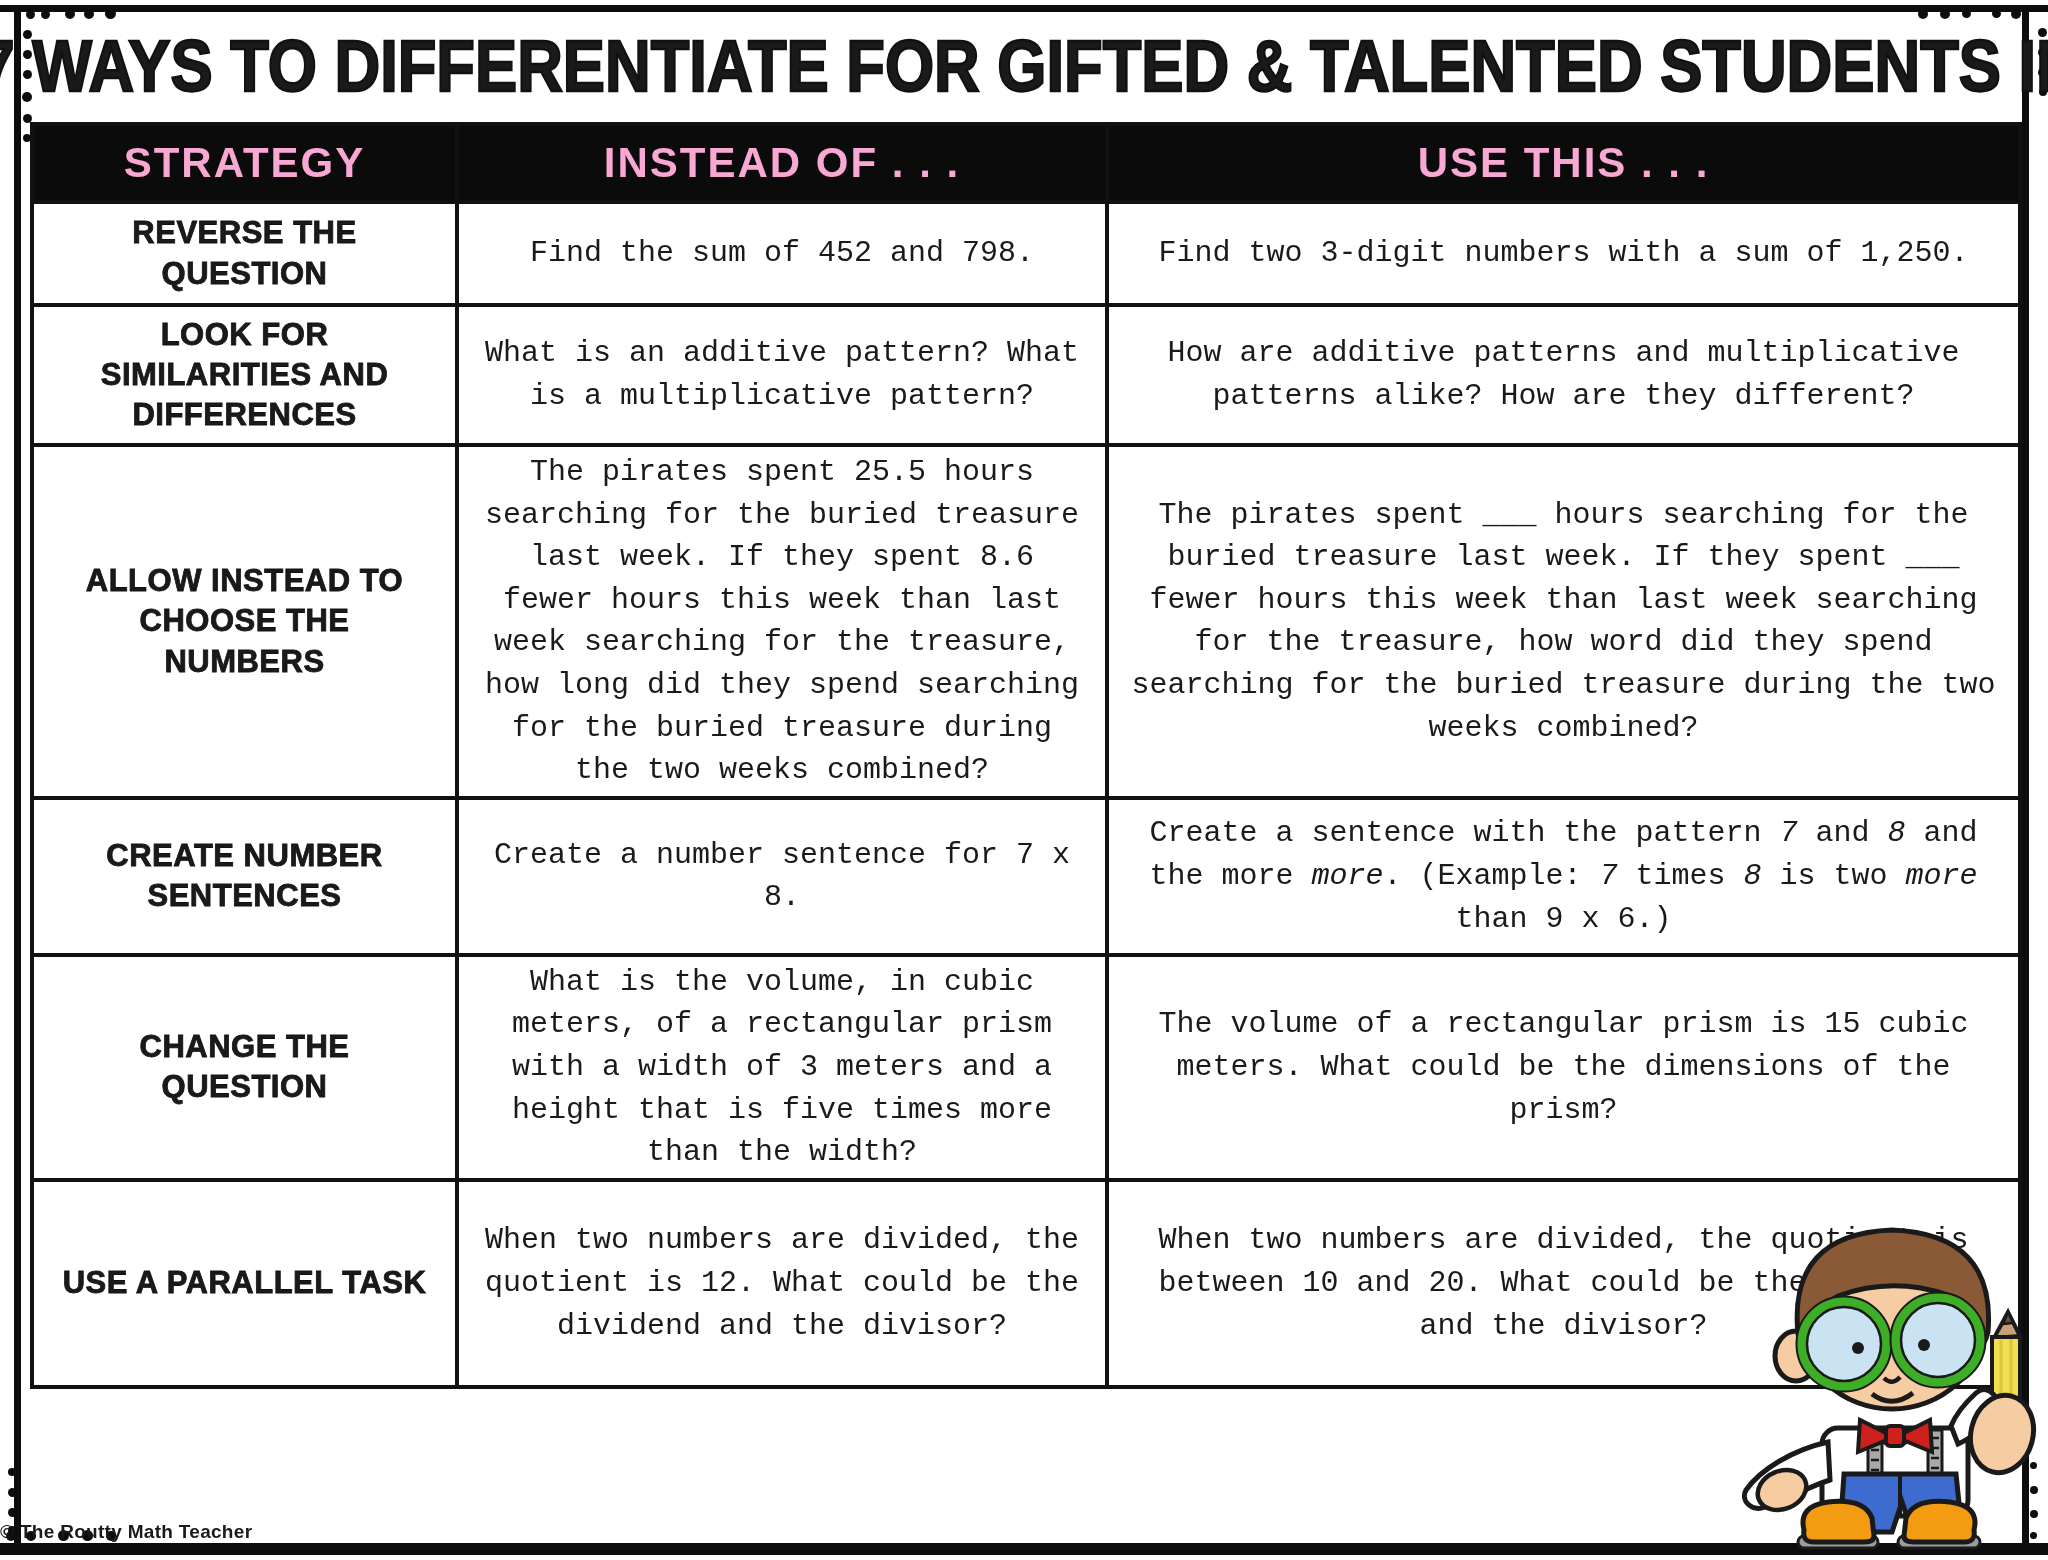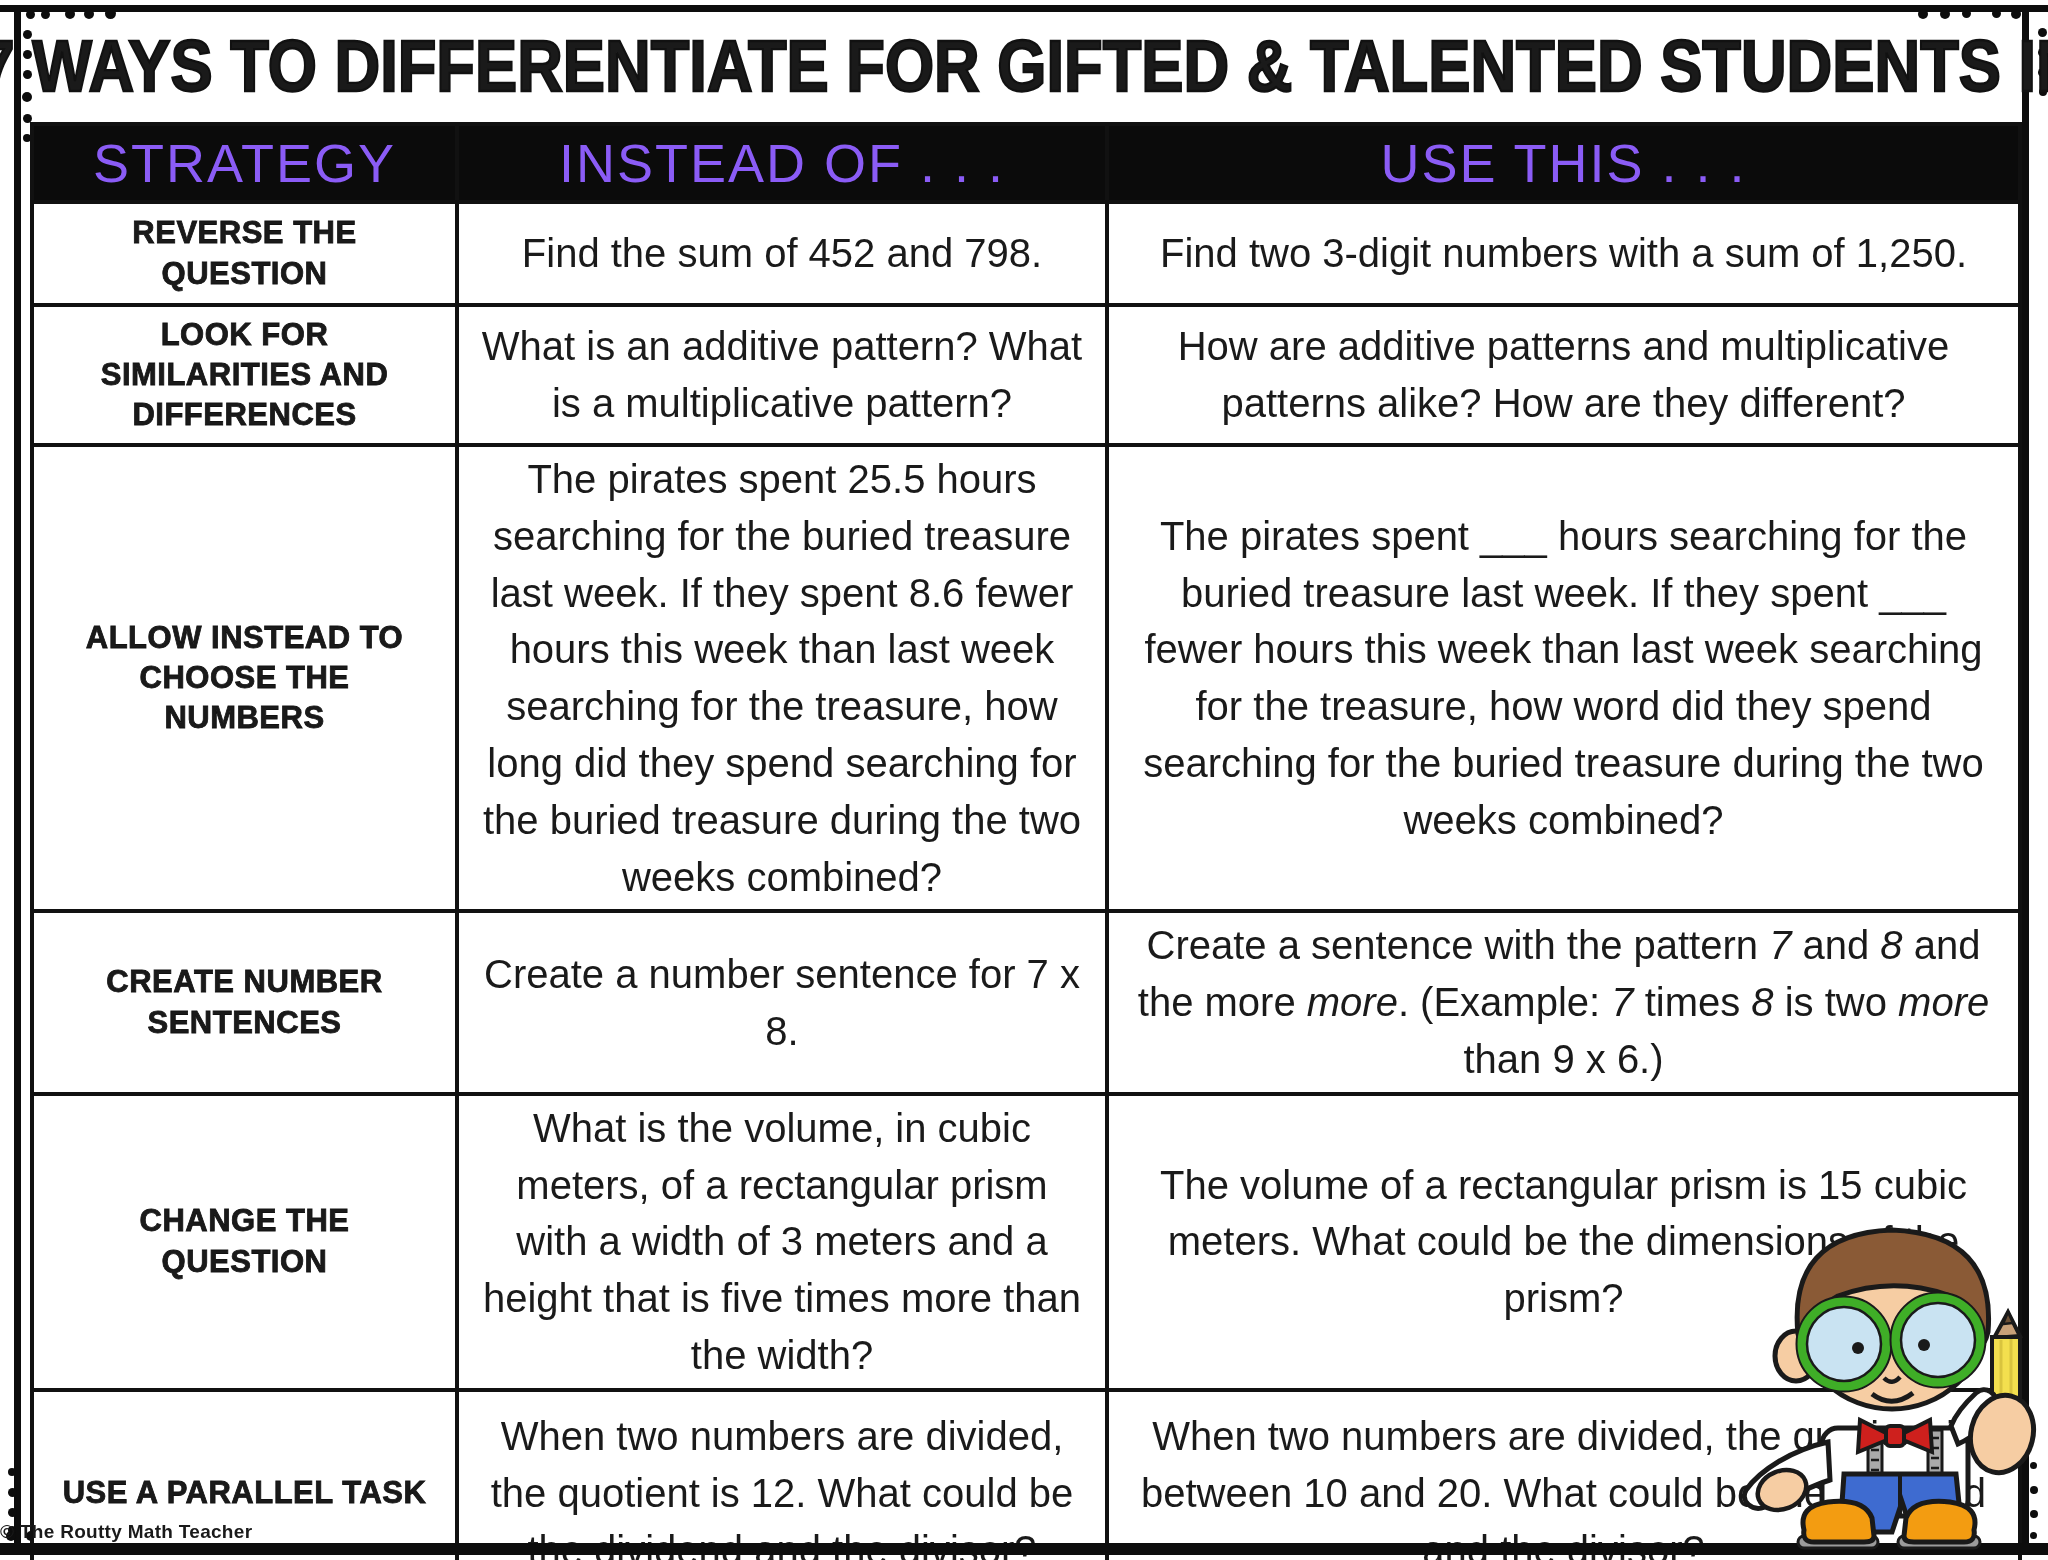--- a/index.html
+++ b/index.html
@@ -32,32 +32,32 @@
     width:1992px;
     border-collapse:collapse;table-layout:fixed;
     background:#fff;
   }
   .strategy-table th,.strategy-table td{
     border:4px solid #111;
     text-align:center;vertical-align:middle;
     padding:4px 22px;
   }
   .strategy-table thead th{
-    background:#0b0b0b;color:#8b5cf6;
-    height:74px;font-weight:normal;
-    font-size:54px;letter-spacing:2px;
+    background:#0b0b0b;color:#f9a8d4;
+    height:74px;font-weight:bold;
+    font-size:42px;letter-spacing:2px;
     padding:0 10px;
   }
   td.cell-strategy{
     font-weight:bold;font-size:31px;letter-spacing:0.5px;
     line-height:1.3;
     -webkit-text-stroke:0.8px #111;
   }
   td.cell-instead,td.cell-use{
-    font-size:40px;line-height:1.42;
+    font-size:30px;line-height:1.42;font-family:Liberation Mono, monospace;
   }
   .it{font-style:italic;}
   tbody tr:nth-child(1){height:103px;}
   tbody tr:nth-child(2){height:140px;}
   tbody tr:nth-child(3){height:352px;}
   tbody tr:nth-child(4){height:157px;}
   tbody tr:nth-child(5){height:164px;}
   tbody tr:nth-child(6){height:207px;}
   tbody tr:nth-child(7){height:195px;}
   

